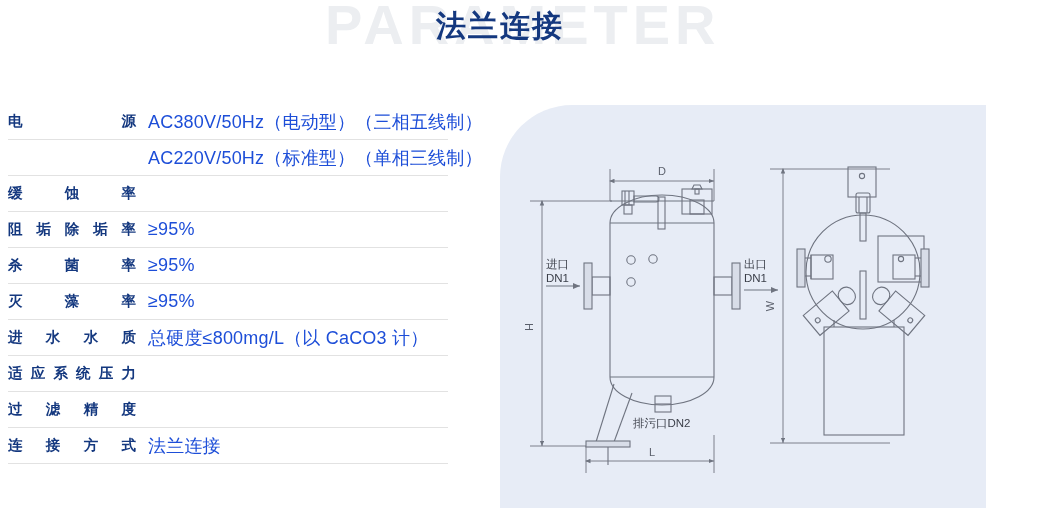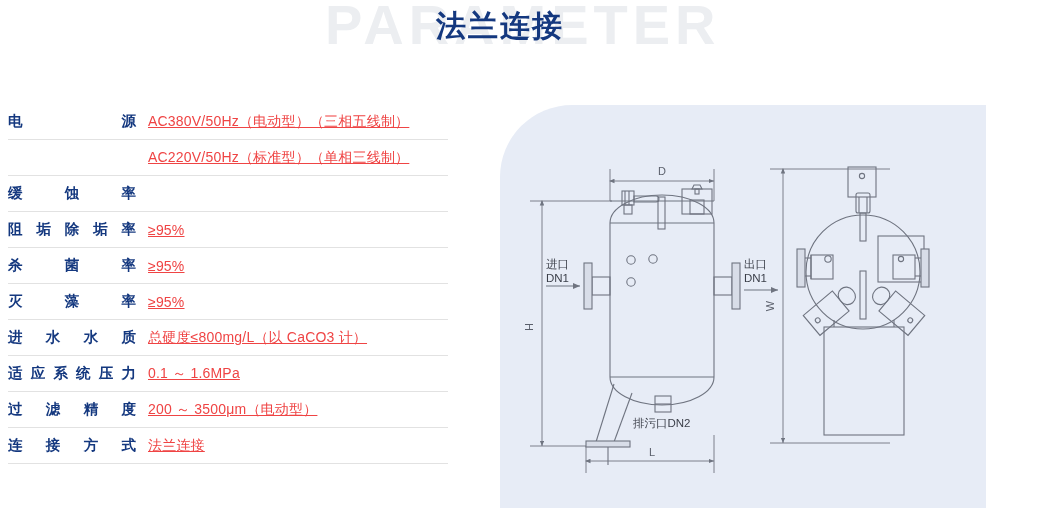--- a/index.html
+++ b/index.html
@@ -64,25 +64,24 @@
     font-weight: bold;
     color: #14387f;
     display: flex;
     justify-content: space-between;
     padding-right: 12px;
     white-space: nowrap;
   }
   .spec-label > span { display: inline-block; }
   .spec-value {
     flex: 1;
-    font-size: 14px;
-    color: #ef4444;
+    font-size: 18px;
+    color: #1d4ed8;
     white-space: nowrap;
     letter-spacing: 0.2px;
-    text-decoration: underline;
   }
 
   
   #diagram-panel {
     position: absolute;
     left: 500px; top: 105px;
     width: 486px; height: 403px;
     background: #e7ecf6;
     border-top-left-radius: 72px;
     overflow: hidden;
@@ -163,31 +162,29 @@
 
     <div class="spec-row">
       <div class="spec-label">
         <span>适</span>
         <span>应</span>
         <span>系</span>
         <span>统</span>
         <span>压</span>
         <span>力</span>
       </div>
-      <div class="spec-value">0.1 ～ 1.6MPa</div>
     </div>
 
     <div class="spec-row">
       <div class="spec-label">
         <span>过</span>
         <span>滤</span>
         <span>精</span>
         <span>度</span>
       </div>
-      <div class="spec-value">200 ～ 3500μm（电动型）</div>
     </div>
 
 
     <div class="spec-row">
       <div class="spec-label">
         <span>连</span>
         <span>接</span>
         <span>方</span>
         <span>式</span>
       </div>

